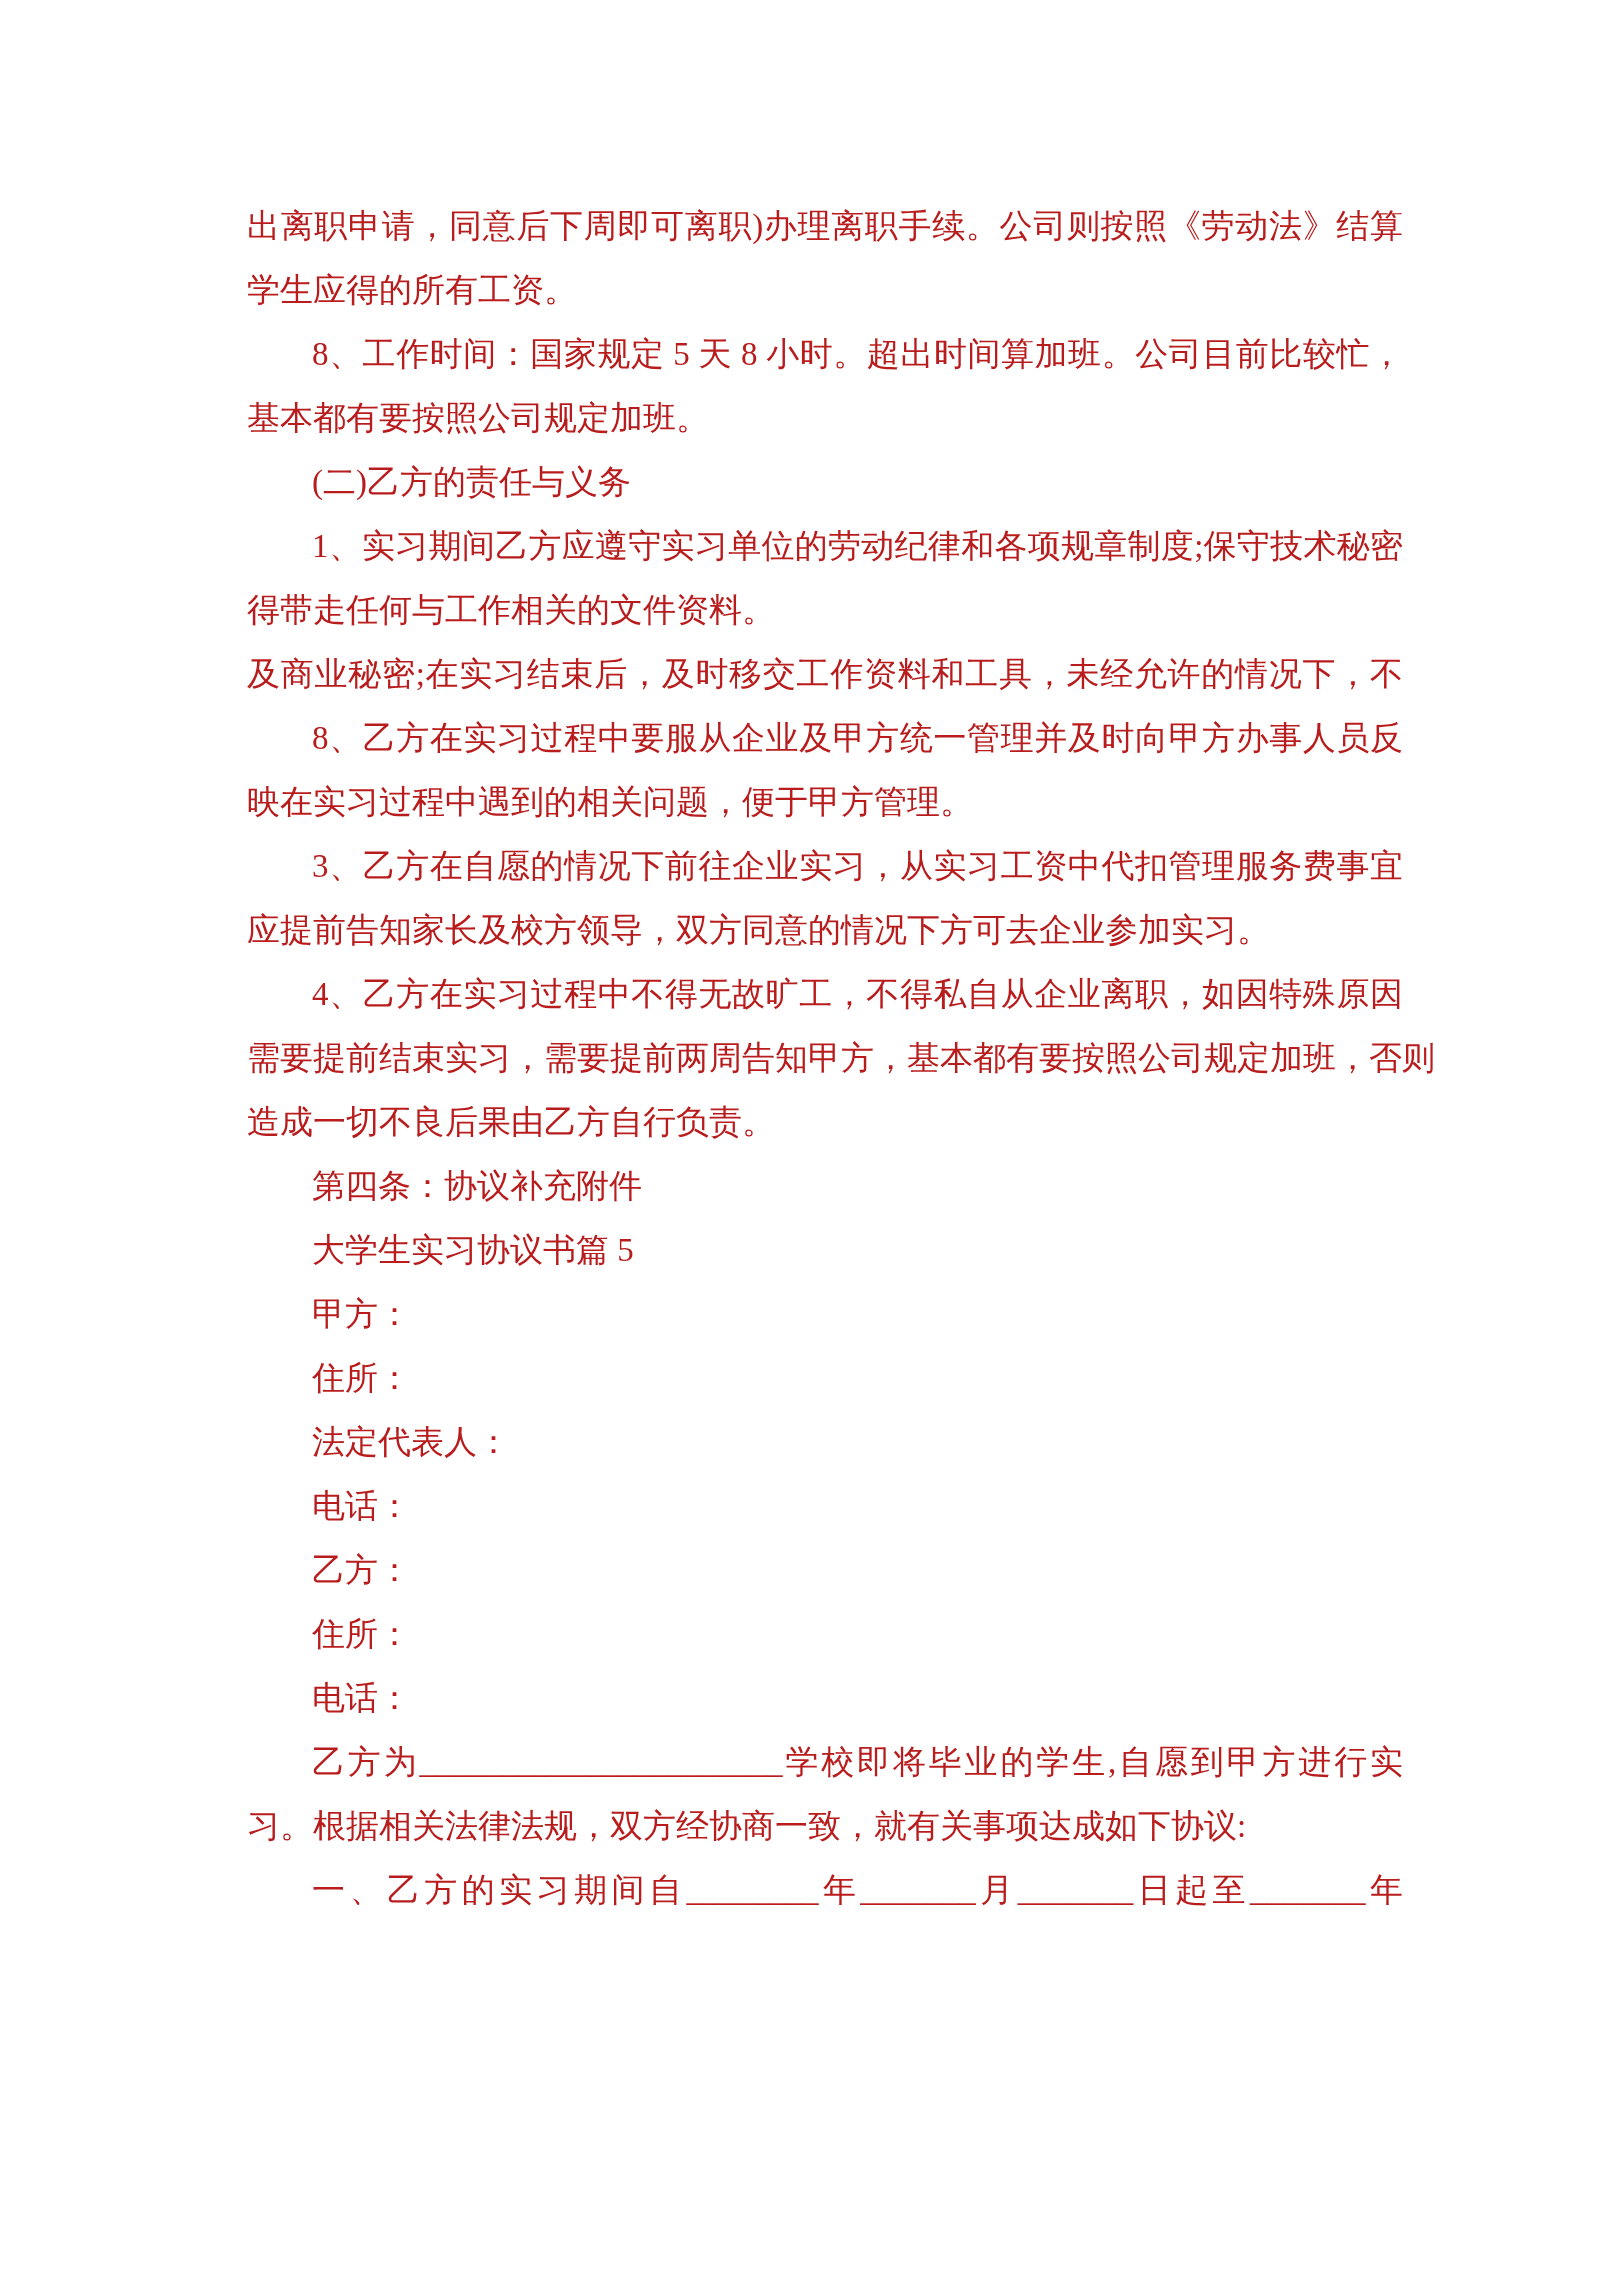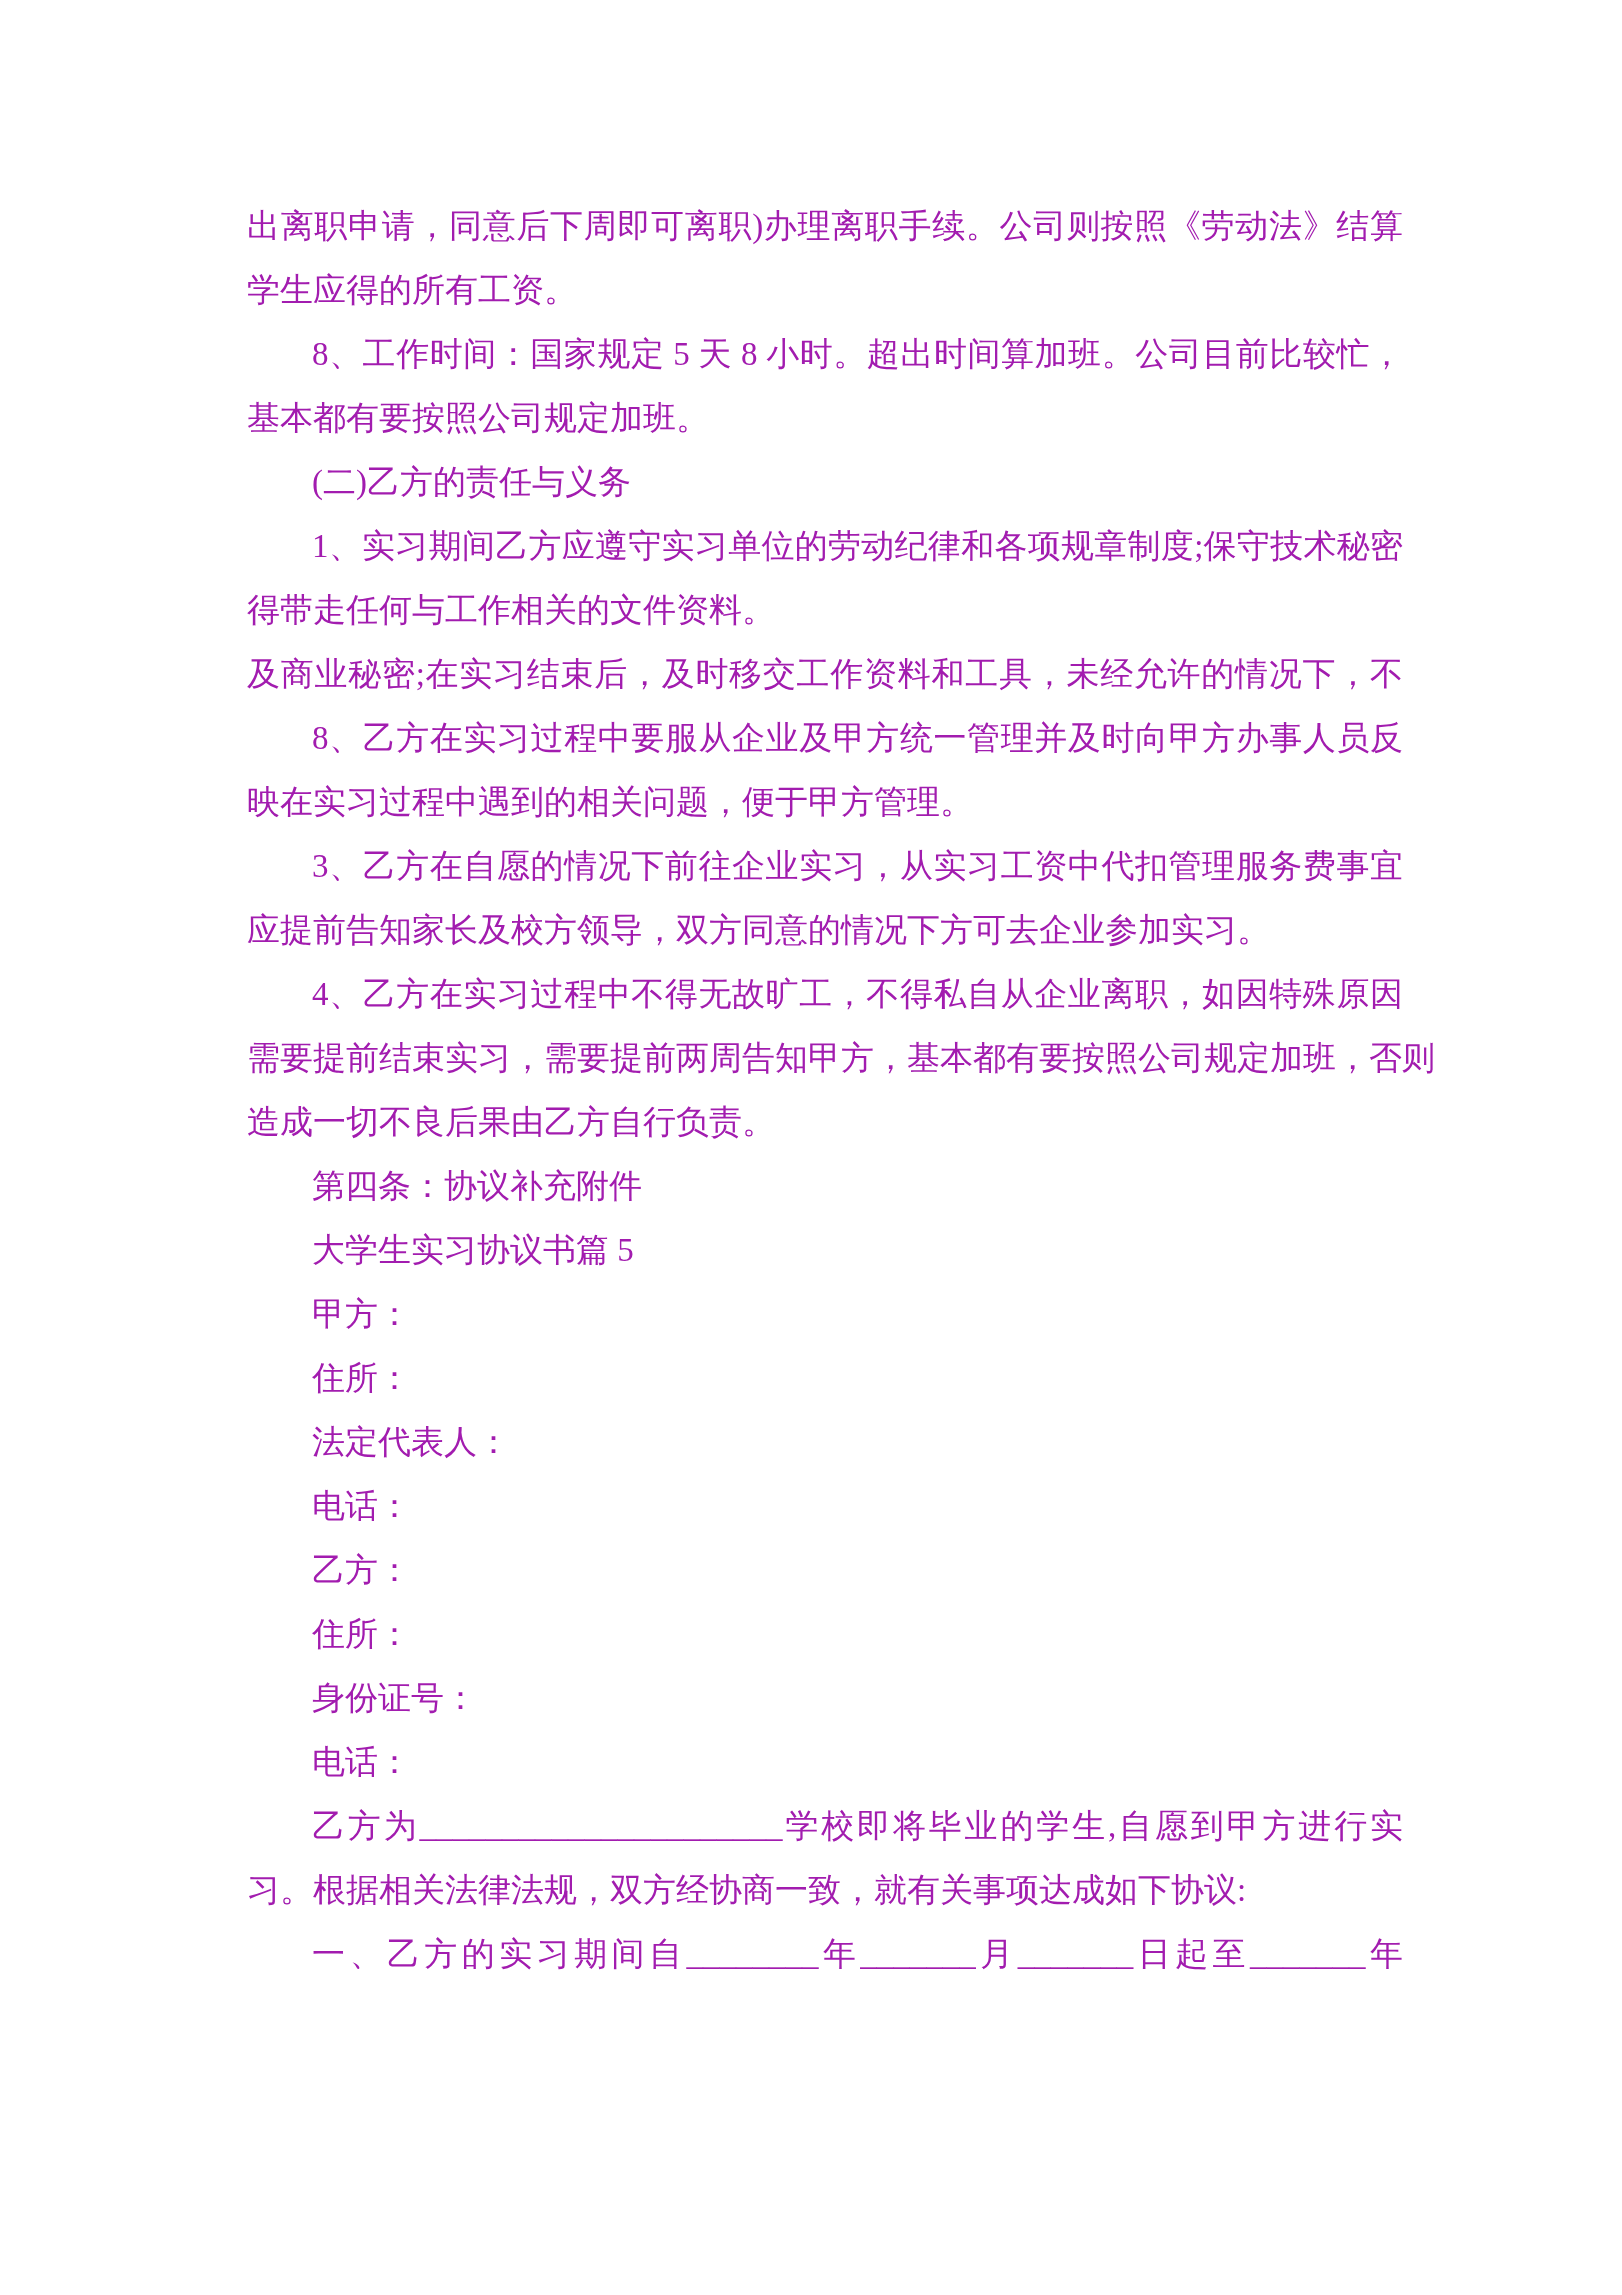--- a/index.html
+++ b/index.html
@@ -20,21 +20,21 @@
     position: absolute;
     left: 247px;
     top: 194px;
     width: 1156px;
   }
   .line {
     font-size: 33px;
     line-height: 64px;
     height: 64px;
     white-space: nowrap;
-    color: #a21caf;
+    color: #b91c1c;
     font-weight: normal;
   }
   .indent {
     text-indent: 65px; 
   }
   .full {
     
     text-align: justify;
     text-align-last: justify;
   }
@@ -60,20 +60,19 @@
       <div class="line full">需要提前结束实习，需要提前两周告知甲方，基本都有要按照公司规定加班，否则</div>
       <div class="line">造成一切不良后果由乙方自行负责。</div>
       <div class="line indent">第四条：协议补充附件</div>
       <div class="line indent">大学生实习协议书篇 5</div>
       <div class="line indent">甲方：</div>
       <div class="line indent">住所：</div>
       <div class="line indent">法定代表人：</div>
       <div class="line indent">电话：</div>
       <div class="line indent">乙方：</div>
       <div class="line indent">住所：</div>
-      <div class="line indent">身份证号：</div>
       <div class="line indent">电话：</div>
       <div class="line indent full">乙方为______________________学校即将毕业的学生,自愿到甲方进行实</div>
       <div class="line">习。根据相关法律法规，双方经协商一致，就有关事项达成如下协议:</div>
       <div class="line indent full">一、乙方的实习期间自________年_______月_______日起至_______年</div>
     </div>
 </div>
 
 
 </body></html>

